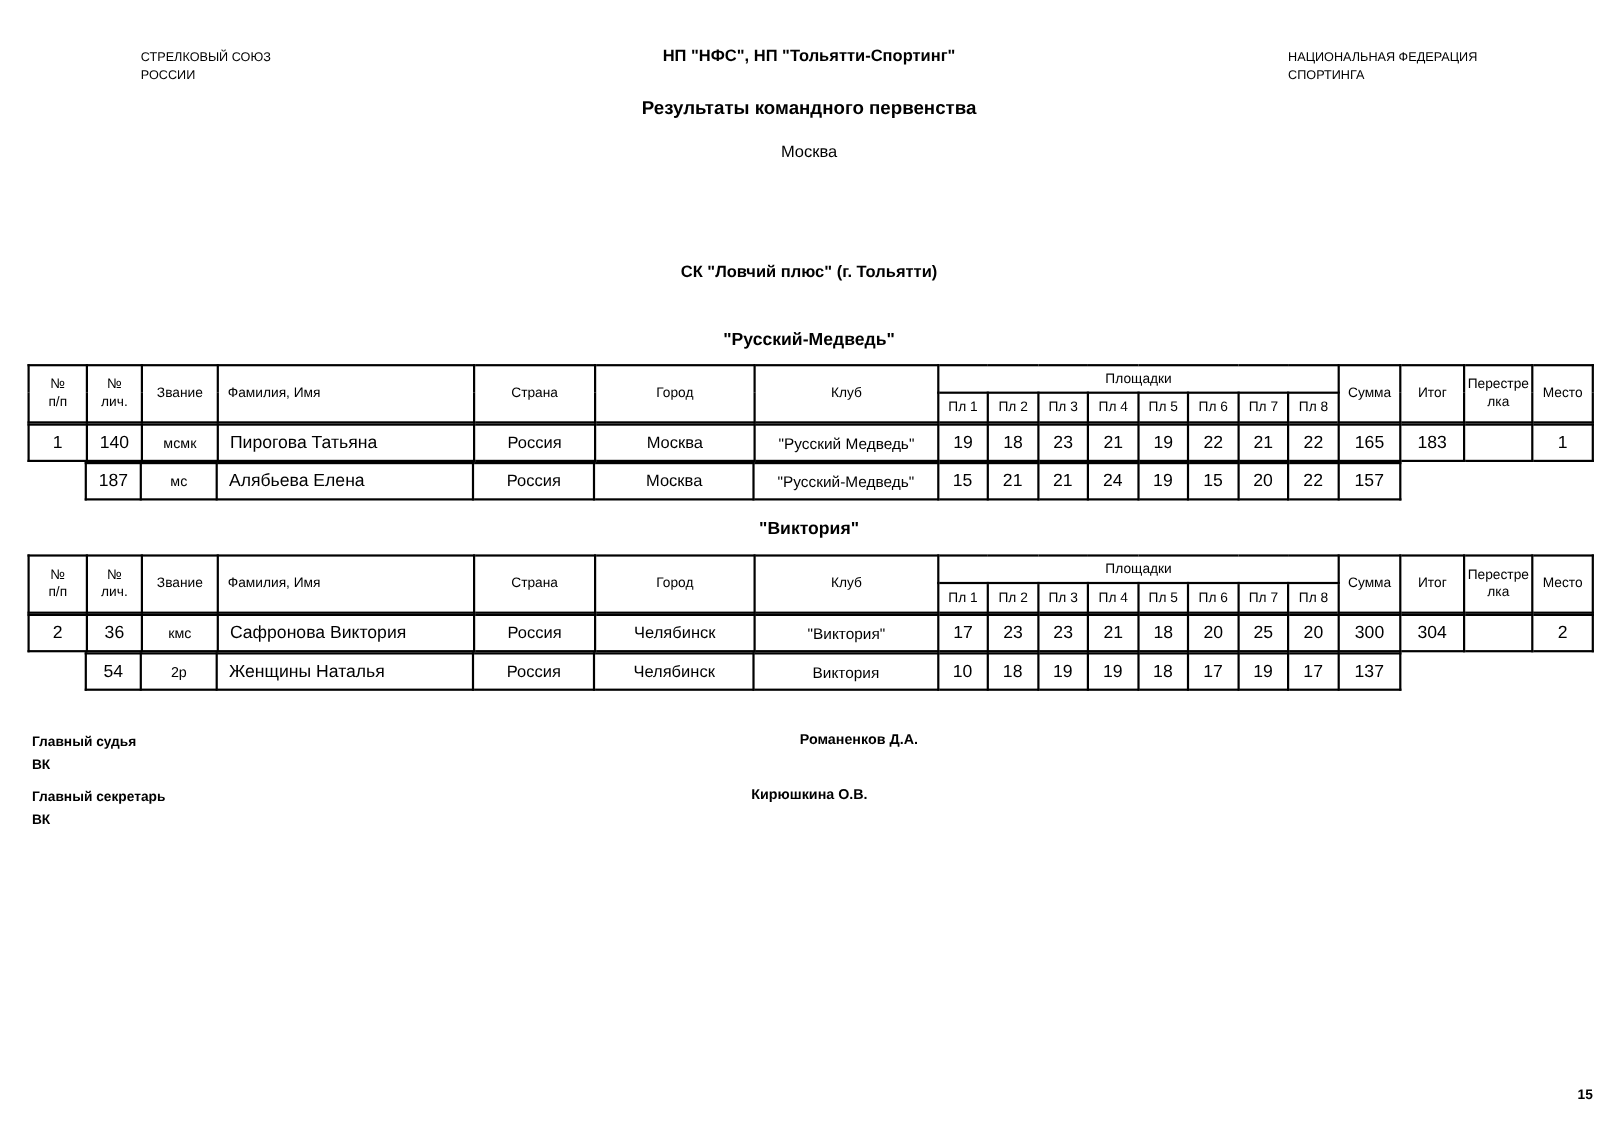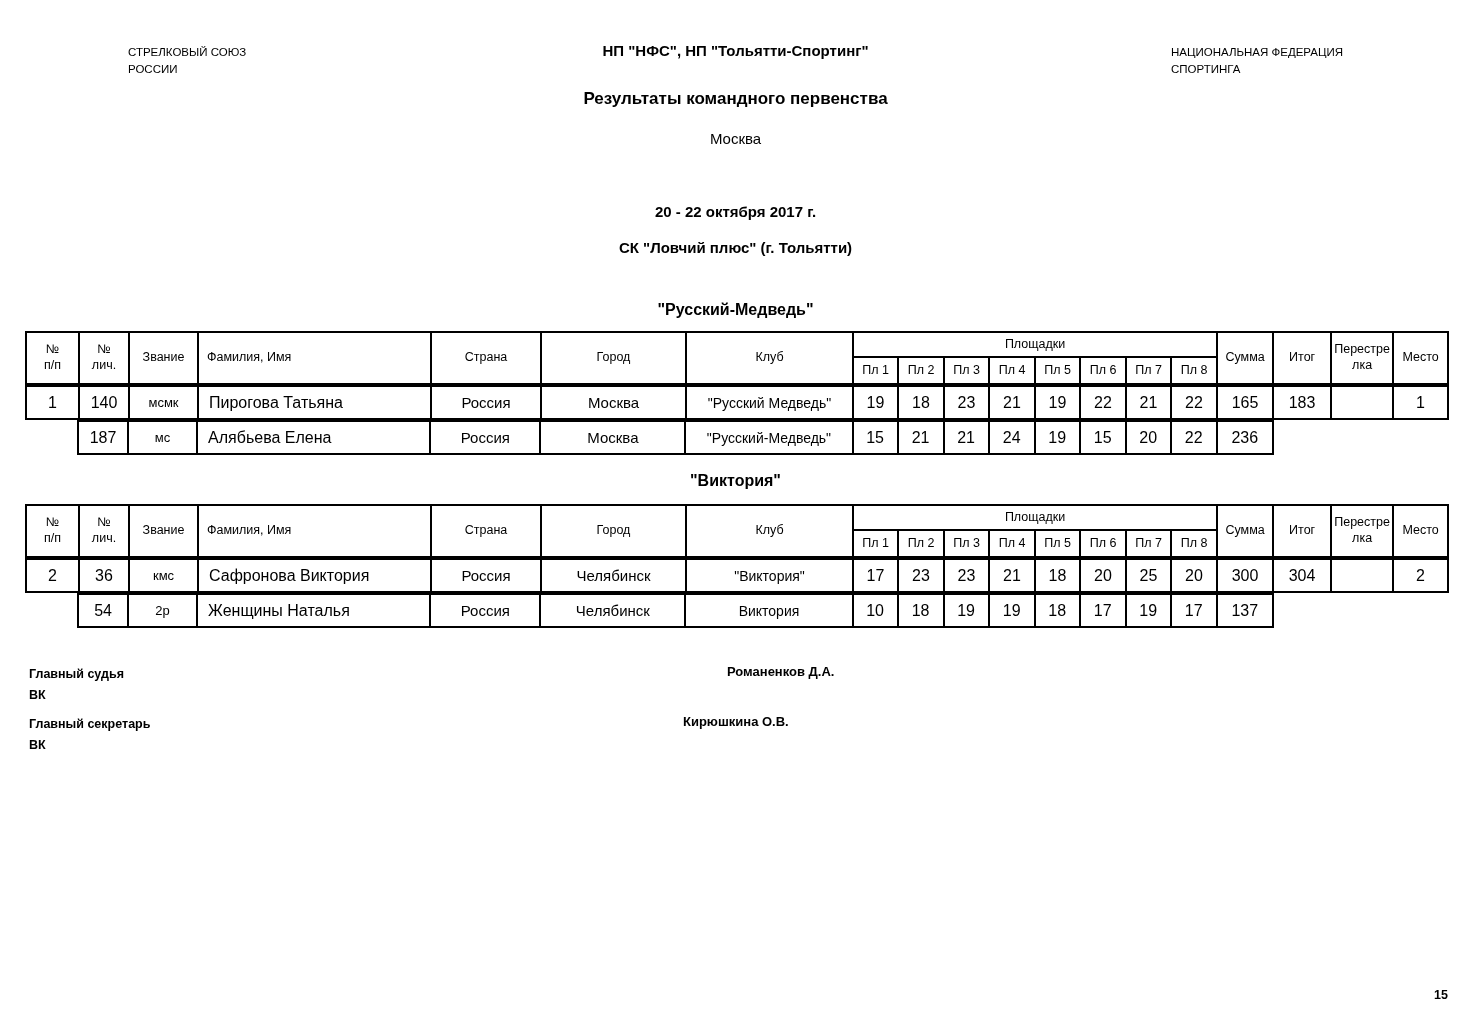--- a/index.html
+++ b/index.html
@@ -65,21 +65,20 @@
 <div class="page">
 
   <div class="abs org-left pre">СТРЕЛКОВЫЙ СОЮЗ
 РОССИИ</div>
   <div class="abs center-line org-center">НП "НФС", НП "Тольятти-Спортинг"</div>
   <div class="abs org-right pre">НАЦИОНАЛЬНАЯ ФЕДЕРАЦИЯ
 СПОРТИНГА</div>
 
   <div class="abs center-line title-main">Результаты командного первенства</div>
   <div class="abs center-line title-category">Москва</div>
-  <div class="abs center-line title-dates">20 - 22 октября 2017 г.</div>
   <div class="abs center-line title-venue">СК "Ловчий плюс" (г. Тольятти)</div>
 
   <div class="abs center-line team1-title">"Русский-Медведь"</div>
 
   <div class="abs tbl-wrap1">
     <table class="hdr">
       <colgroup>
         <col style="width:53px">
           <col style="width:50px">
           <col style="width:69px">
@@ -210,21 +209,21 @@
         <td class="c-geo">Москва</td>
         <td class="c-club">"Русский-Медведь"</td>
         <td>15</td>
         <td>21</td>
         <td>21</td>
         <td>24</td>
         <td>19</td>
         <td>15</td>
         <td>20</td>
         <td>22</td>
-        <td>236</td>
+        <td>157</td>
         <td class="ghost"></td>
         <td class="ghost"></td>
         <td class="ghost"></td>
       </tr>
     </tbody>
       </table>
   </div>
 
   <div class="abs center-line team2-title">"Виктория"</div>
 

